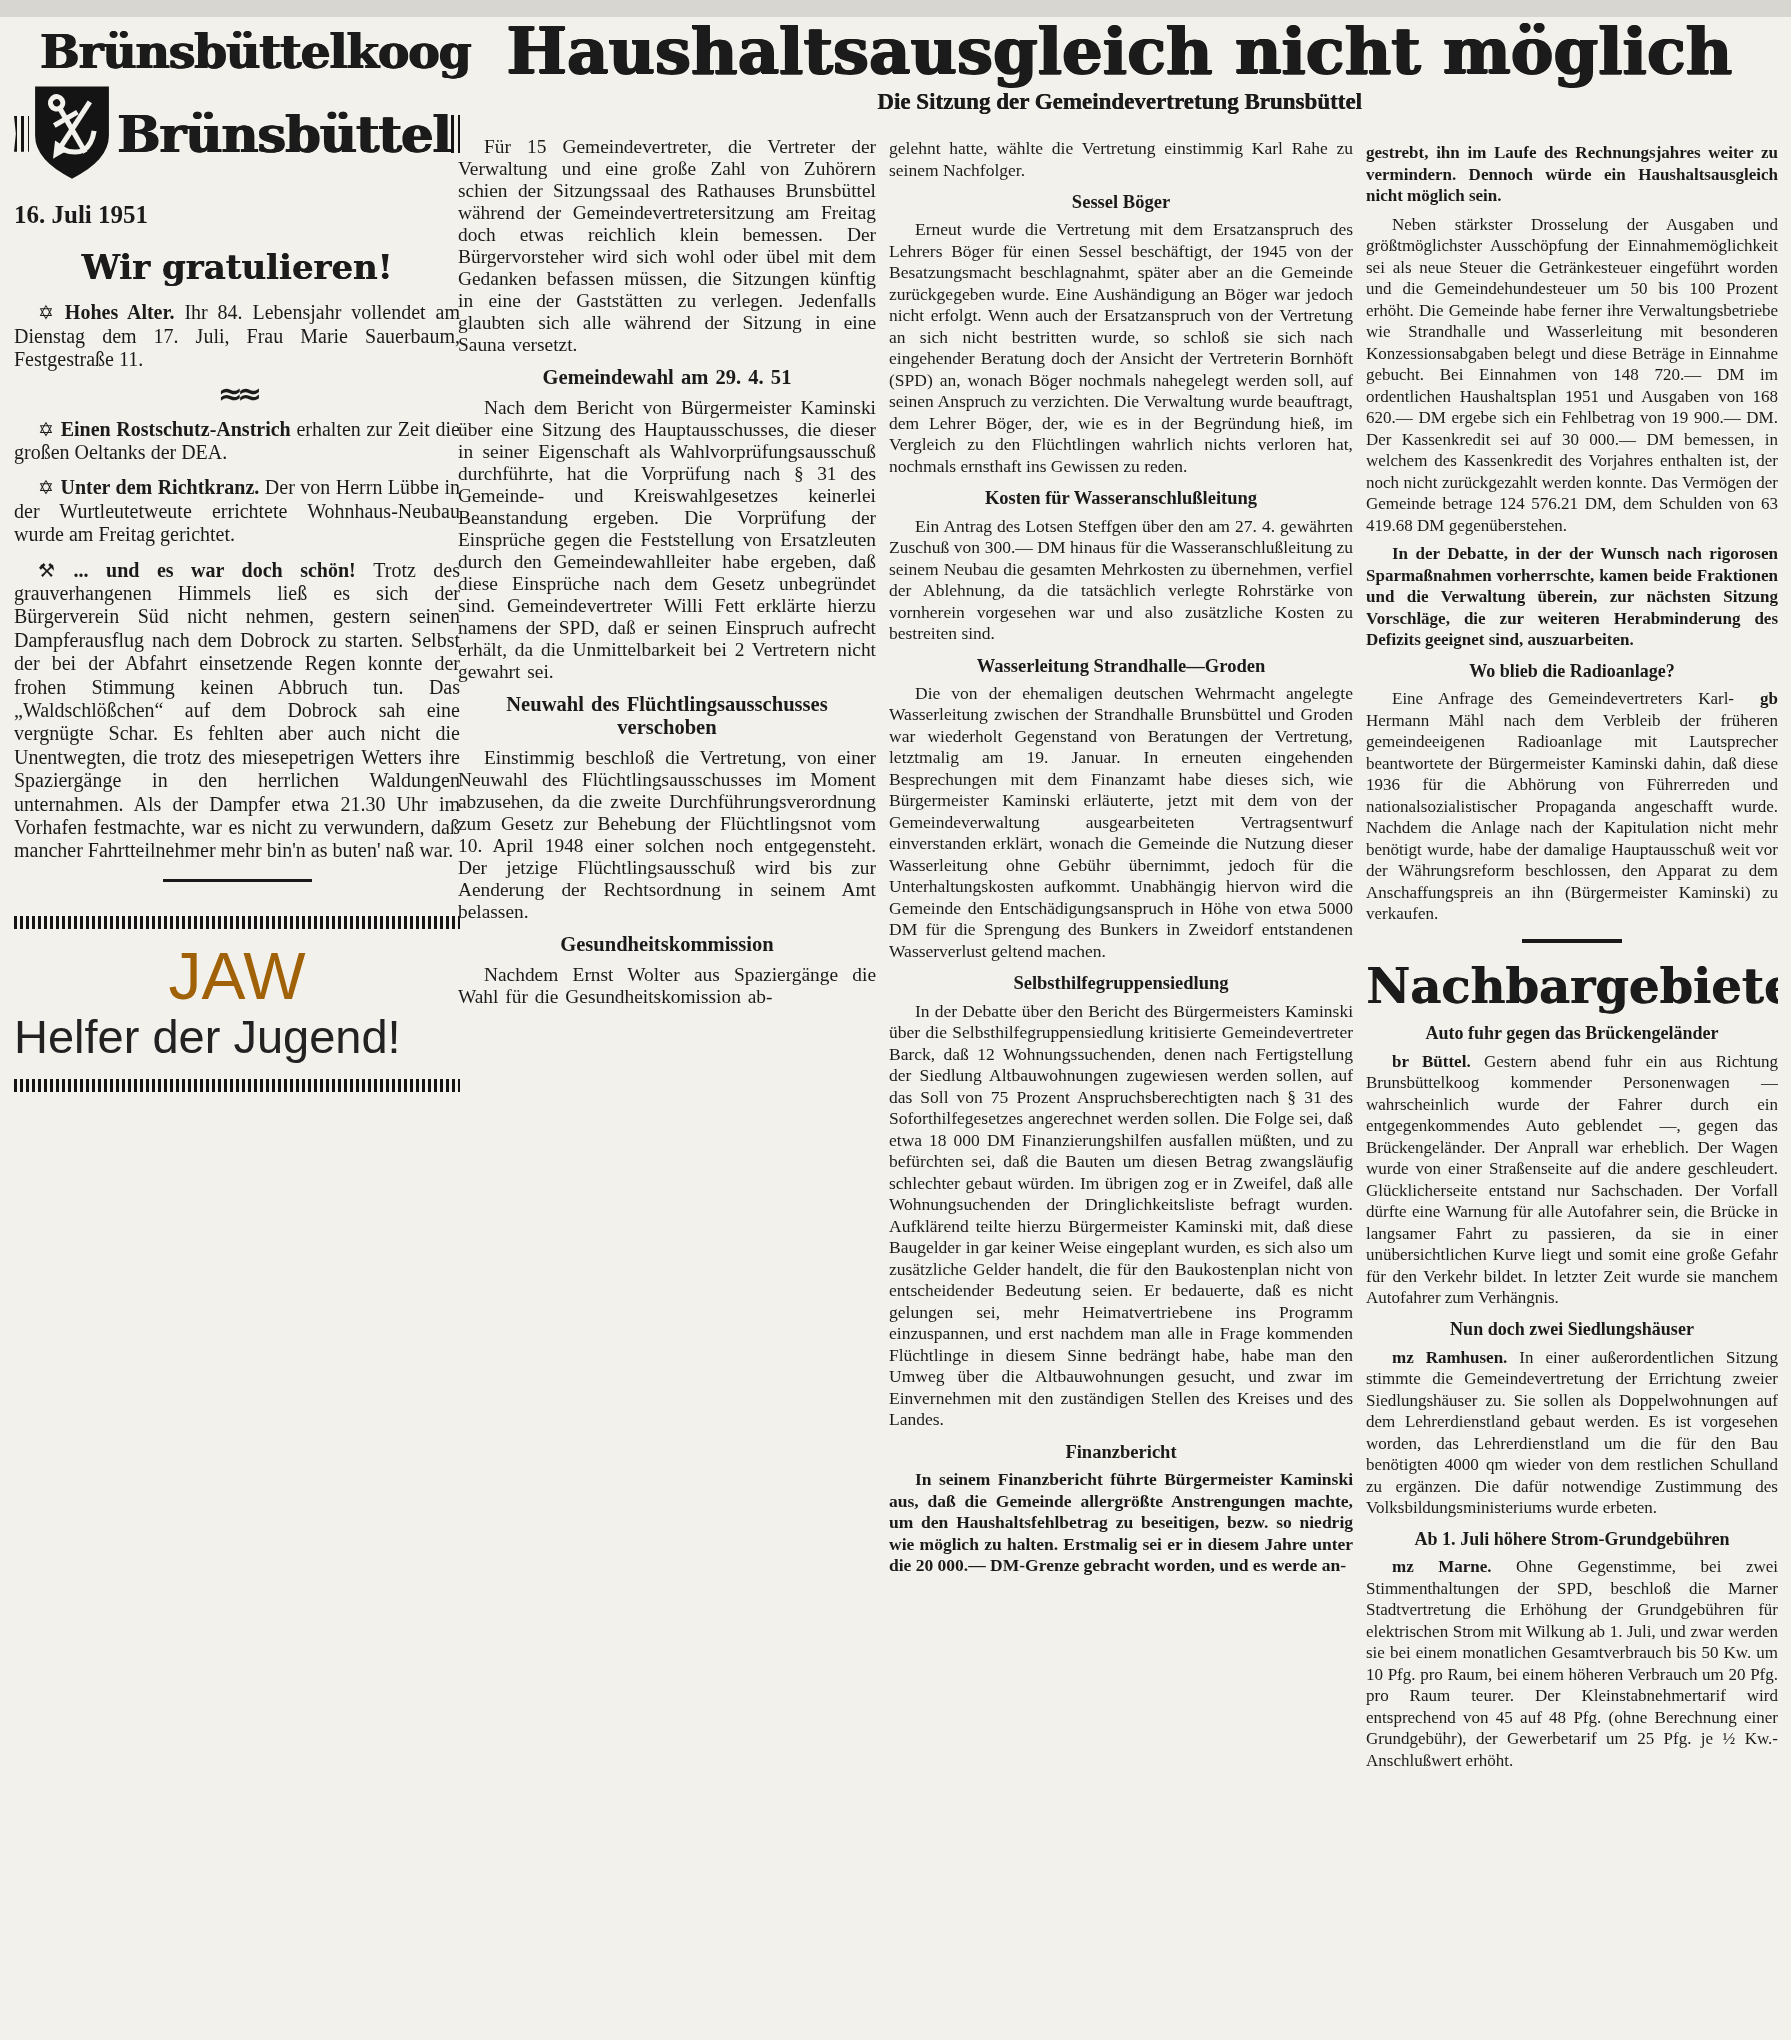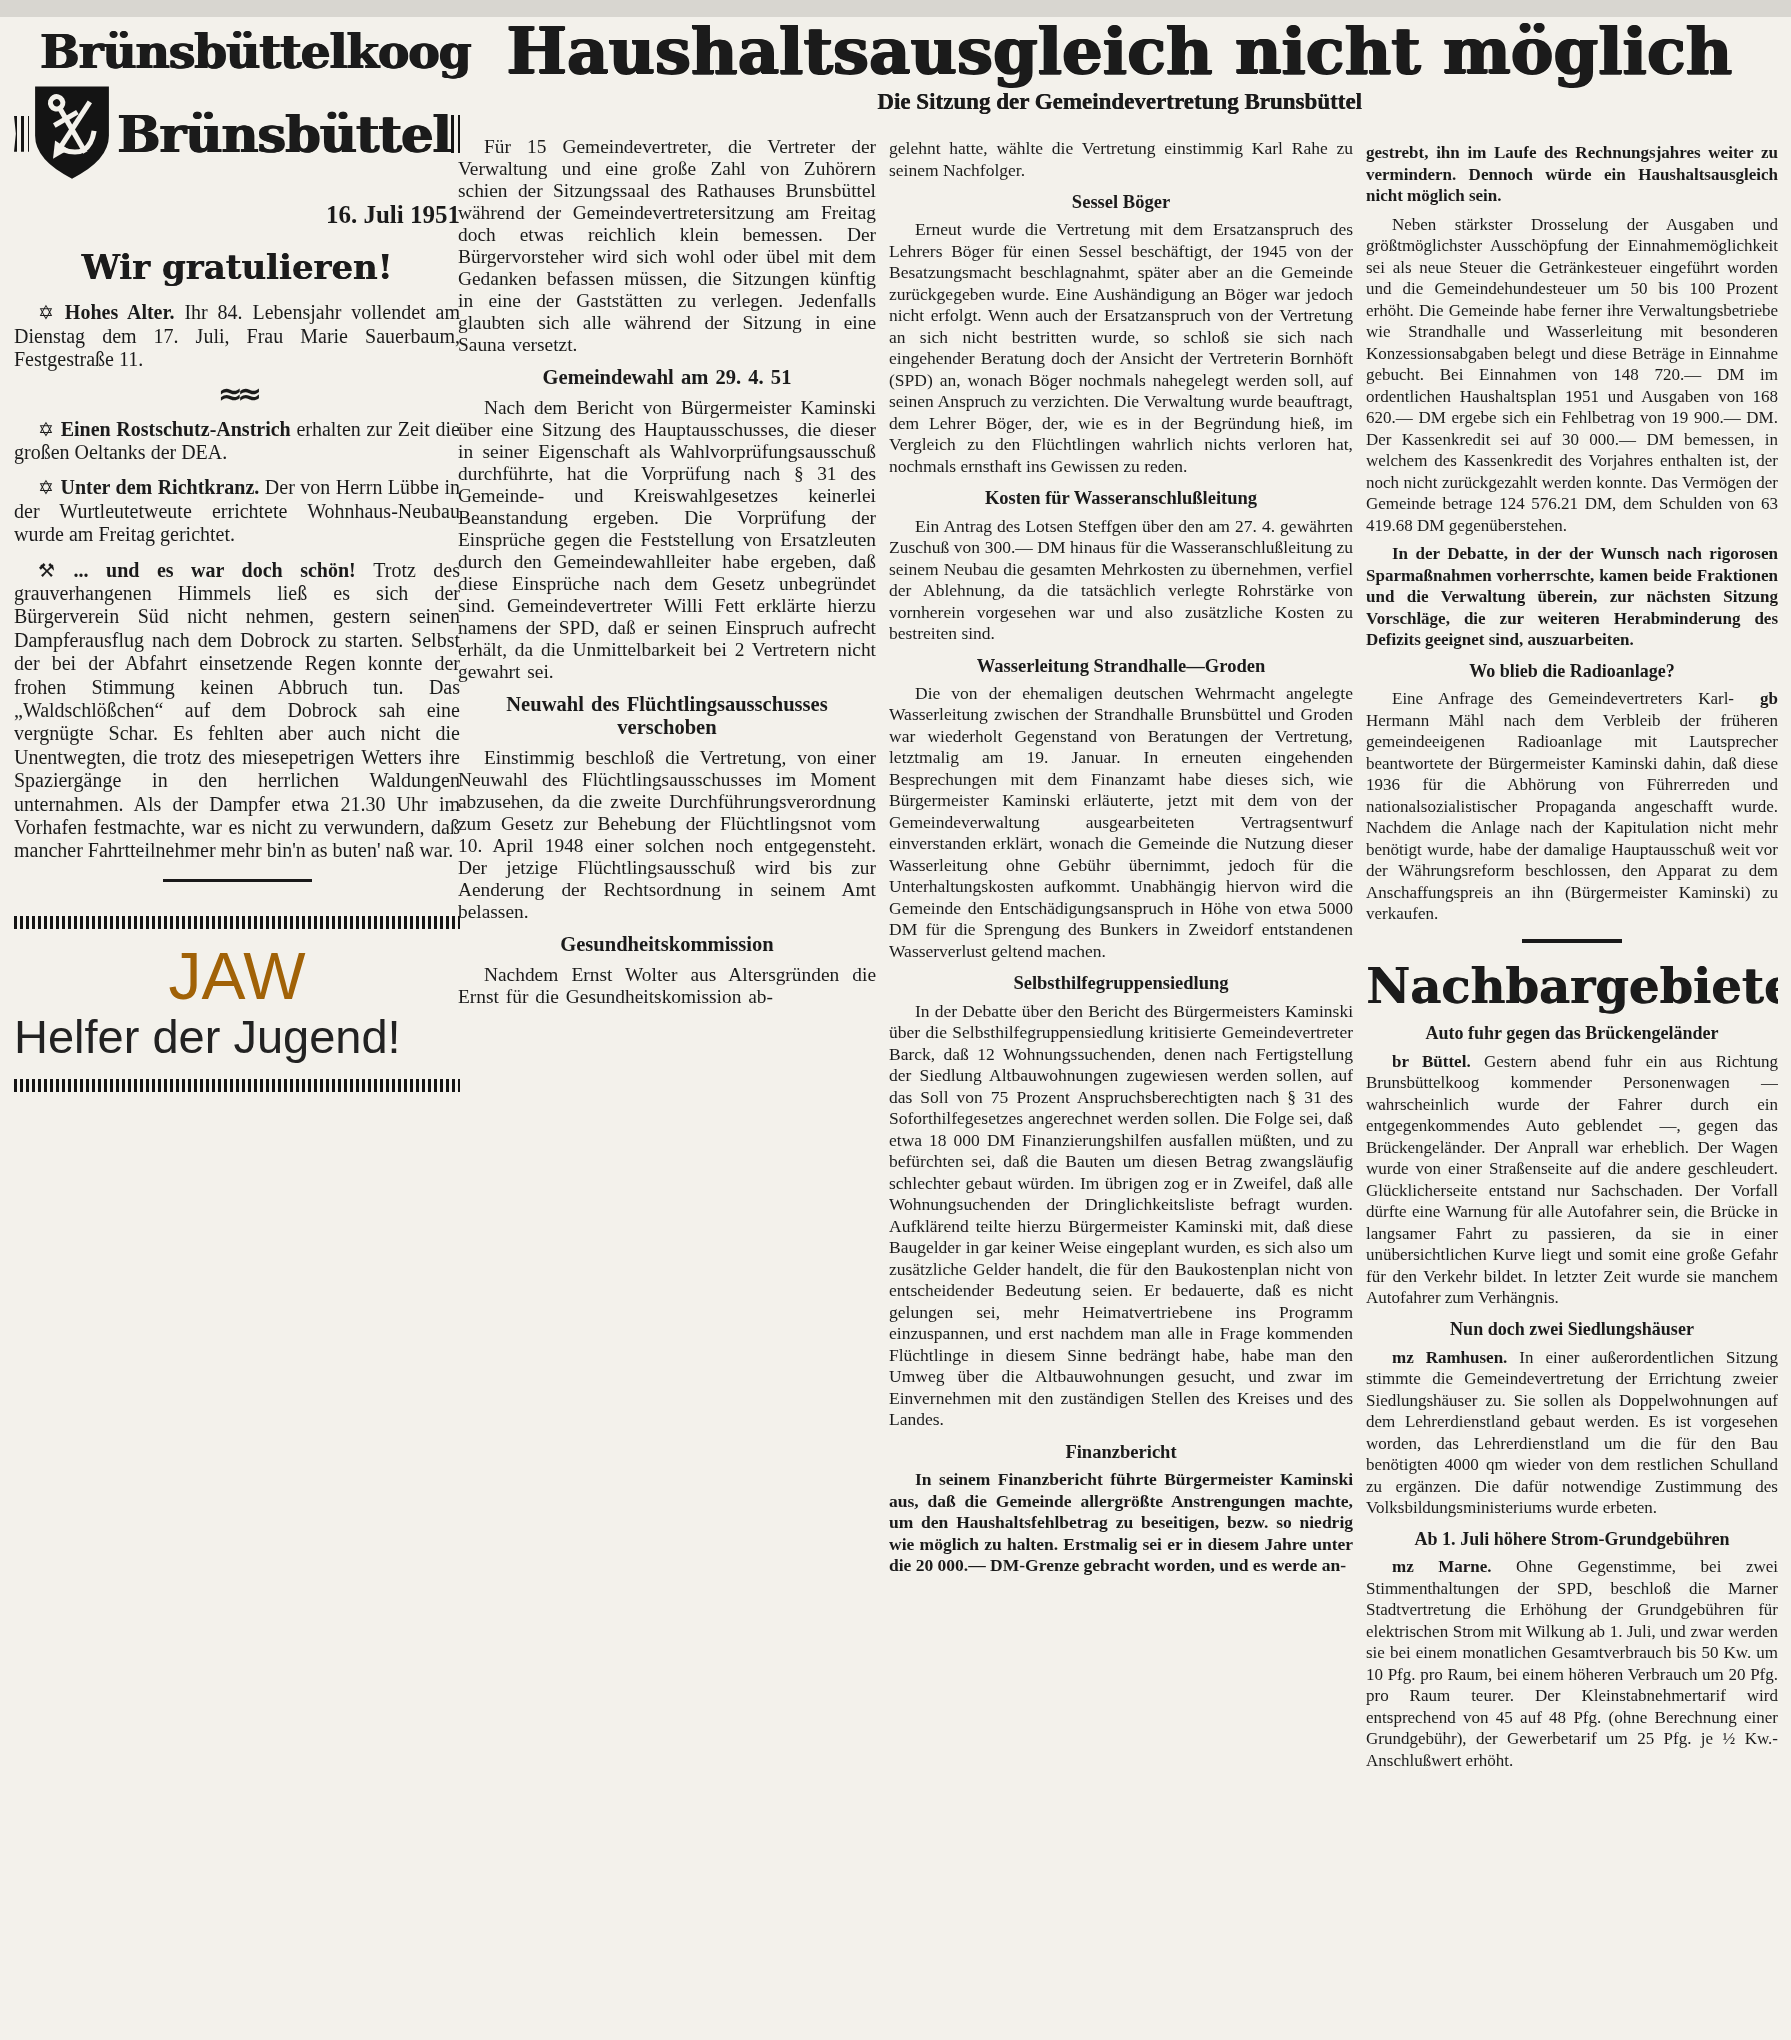--- a/index.html
+++ b/index.html
@@ -13,21 +13,21 @@
   .mh-line1{font-family:"DejaVu Serif",serif;font-weight:bold;font-size:47px;line-height:1.05;
             letter-spacing:-1px;text-align:center;padding-left:26px;
             text-shadow:0.8px 0 0 currentColor,-0.8px 0 0 currentColor;}
   .mh-row{display:flex;align-items:center;justify-content:flex-start;margin-top:2px;height:111px;}
   .hatch{background:repeating-linear-gradient(90deg,#141414 0 3px,transparent 3px 7px);}
   .hatch-left{width:44px;height:36px;clip-path:polygon(0 0,100% 0,100% 100%,0 100%,12% 50%);}
   .hatch-right{width:26px;height:38px;}
   .crest{flex:0 0 auto;margin:0 4px 0 2px;}
   .mh-line2{font-family:"DejaVu Serif",serif;font-weight:bold;font-size:51px;letter-spacing:-1px;
             text-shadow:0.8px 0 0 currentColor,-0.8px 0 0 currentColor;white-space:nowrap;}
-  .date{font-weight:bold;font-size:25px;text-align:right;margin-top:12px;}
+  .date{font-weight:bold;font-size:25px;text-align:left;margin-top:12px;}
   .grat-title{font-family:"DejaVu Serif",serif;font-weight:bold;font-size:34px;text-align:center;
               margin:18px 0 14px;text-shadow:0.5px 0 0 currentColor;}
   .grat-items{font-size:20px;line-height:23.4px;text-align:justify;}
   .grat-items p.para{margin:0 0 12px;text-indent:24px;}
   .marker{font-family:"DejaVu Sans",sans-serif;font-size:19px;}
   .lead{font-weight:bold;}
   .squiggle{text-align:center;font-family:"DejaVu Sans",sans-serif;font-size:30px;font-weight:bold;
             letter-spacing:-6px;line-height:20px;margin:4px 0 14px;}
   .hr-short{width:149px;height:3px;background:#191919;margin:16px auto 0;}
   .jaw-box{margin-top:34px;}
@@ -110,21 +110,21 @@
     <div class="subtitle" data-interactable="false">Die Sitzung der Gemeindevertretung Brunsbüttel</div>
   </header>
 
   <section class="col col-b" data-interactable="false">
       <p class="para" data-interactable="false">Für 15 Gemeindevertreter, die Vertreter der Verwaltung und eine große Zahl von Zuhörern schien der Sitzungssaal des Rathauses Brunsbüttel während der Gemeindevertretersitzung am Freitag doch etwas reichlich klein bemessen. Der Bürgervorsteher wird sich wohl oder übel mit dem Gedanken befassen müssen, die Sitzungen künftig in eine der Gaststätten zu verlegen. Jedenfalls glaubten sich alle während der Sitzung in eine Sauna versetzt.</p>
       <h3 class="col-heading" data-interactable="false">Gemeindewahl am 29. 4. 51</h3>
       <p class="para" data-interactable="false">Nach dem Bericht von Bürgermeister Kaminski über eine Sitzung des Hauptausschusses, die dieser in seiner Eigenschaft als Wahlvorprüfungsausschuß durchführte, hat die Vorprüfung nach § 31 des Gemeinde- und Kreiswahlgesetzes keinerlei Beanstandung ergeben. Die Vorprüfung der Einsprüche gegen die Feststellung von Ersatzleuten durch den Gemeindewahlleiter habe ergeben, daß diese Einsprüche nach dem Gesetz unbegründet sind. Gemeindevertreter Willi Fett erklärte hierzu namens der SPD, daß er seinen Einspruch aufrecht erhält, da die Unmittelbarkeit bei 2 Vertretern nicht gewahrt sei.</p>
       <h3 class="col-heading" data-interactable="false">Neuwahl des Flüchtlingsausschusses verschoben</h3>
       <p class="para" data-interactable="false">Einstimmig beschloß die Vertretung, von einer Neuwahl des Flüchtlingsausschusses im Moment abzusehen, da die zweite Durchführungsverordnung zum Gesetz zur Behebung der Flüchtlingsnot vom 10. April 1948 einer solchen noch entgegensteht. Der jetzige Flüchtlingsausschuß wird bis zur Aenderung der Rechtsordnung in seinem Amt belassen.</p>
       <h3 class="col-heading" data-interactable="false">Gesundheitskommission</h3>
-      <p class="para" data-interactable="false">Nachdem Ernst Wolter aus Altersgründen die Ernst für die Gesundheitskomission ab-</p>
+      <p class="para" data-interactable="false">Nachdem Ernst Wolter aus Spaziergänge die Wahl für die Gesundheitskomission ab-</p>
     </section>
   <section class="col col-c" data-interactable="false">
       <p class="para noindent" data-interactable="false">gelehnt hatte, wählte die Vertretung einstimmig Karl Rahe zu seinem Nachfolger.</p>
       <h3 class="col-heading" data-interactable="false">Sessel Böger</h3>
       <p class="para" data-interactable="false">Erneut wurde die Vertretung mit dem Ersatzanspruch des Lehrers Böger für einen Sessel beschäftigt, der 1945 von der Besatzungsmacht beschlagnahmt, später aber an die Gemeinde zurückgegeben wurde. Eine Aushändigung an Böger war jedoch nicht erfolgt. Wenn auch der Ersatzanspruch von der Vertretung an sich nicht bestritten wurde, so schloß sie sich nach eingehender Beratung doch der Ansicht der Vertreterin Bornhöft (SPD) an, wonach Böger nochmals nahegelegt werden soll, auf seinen Anspruch zu verzichten. Die Verwaltung wurde beauftragt, dem Lehrer Böger, der, wie es in der Begründung hieß, im Vergleich zu den Flüchtlingen wahrlich nichts verloren hat, nochmals ernsthaft ins Gewissen zu reden.</p>
       <h3 class="col-heading" data-interactable="false">Kosten für Wasseranschlußleitung</h3>
       <p class="para" data-interactable="false">Ein Antrag des Lotsen Steffgen über den am 27. 4. gewährten Zuschuß von 300.— DM hinaus für die Wasseranschlußleitung zu seinem Neubau die gesamten Mehrkosten zu übernehmen, verfiel der Ablehnung, da die tatsächlich verlegte Rohrstärke von vornherein vorgesehen war und also zusätzliche Kosten zu bestreiten sind.</p>
       <h3 class="col-heading" data-interactable="false">Wasserleitung Strandhalle—Groden</h3>
       <p class="para" data-interactable="false">Die von der ehemaligen deutschen Wehrmacht angelegte Wasserleitung zwischen der Strandhalle Brunsbüttel und Groden war wiederholt Gegenstand von Beratungen der Vertretung, letztmalig am 19. Januar. In erneuten eingehenden Besprechungen mit dem Finanzamt habe dieses sich, wie Bürgermeister Kaminski erläuterte, jetzt mit dem von der Gemeindeverwaltung ausgearbeiteten Vertragsentwurf einverstanden erklärt, wonach die Gemeinde die Nutzung dieser Wasserleitung ohne Gebühr übernimmt, jedoch für die Unterhaltungskosten aufkommt. Unabhängig hiervon wird die Gemeinde den Entschädigungsanspruch in Höhe von etwa 5000 DM für die Sprengung des Bunkers in Zweidorf entstandenen Wasserverlust geltend machen.</p>
       <h3 class="col-heading" data-interactable="false">Selbsthilfegruppensiedlung</h3>

